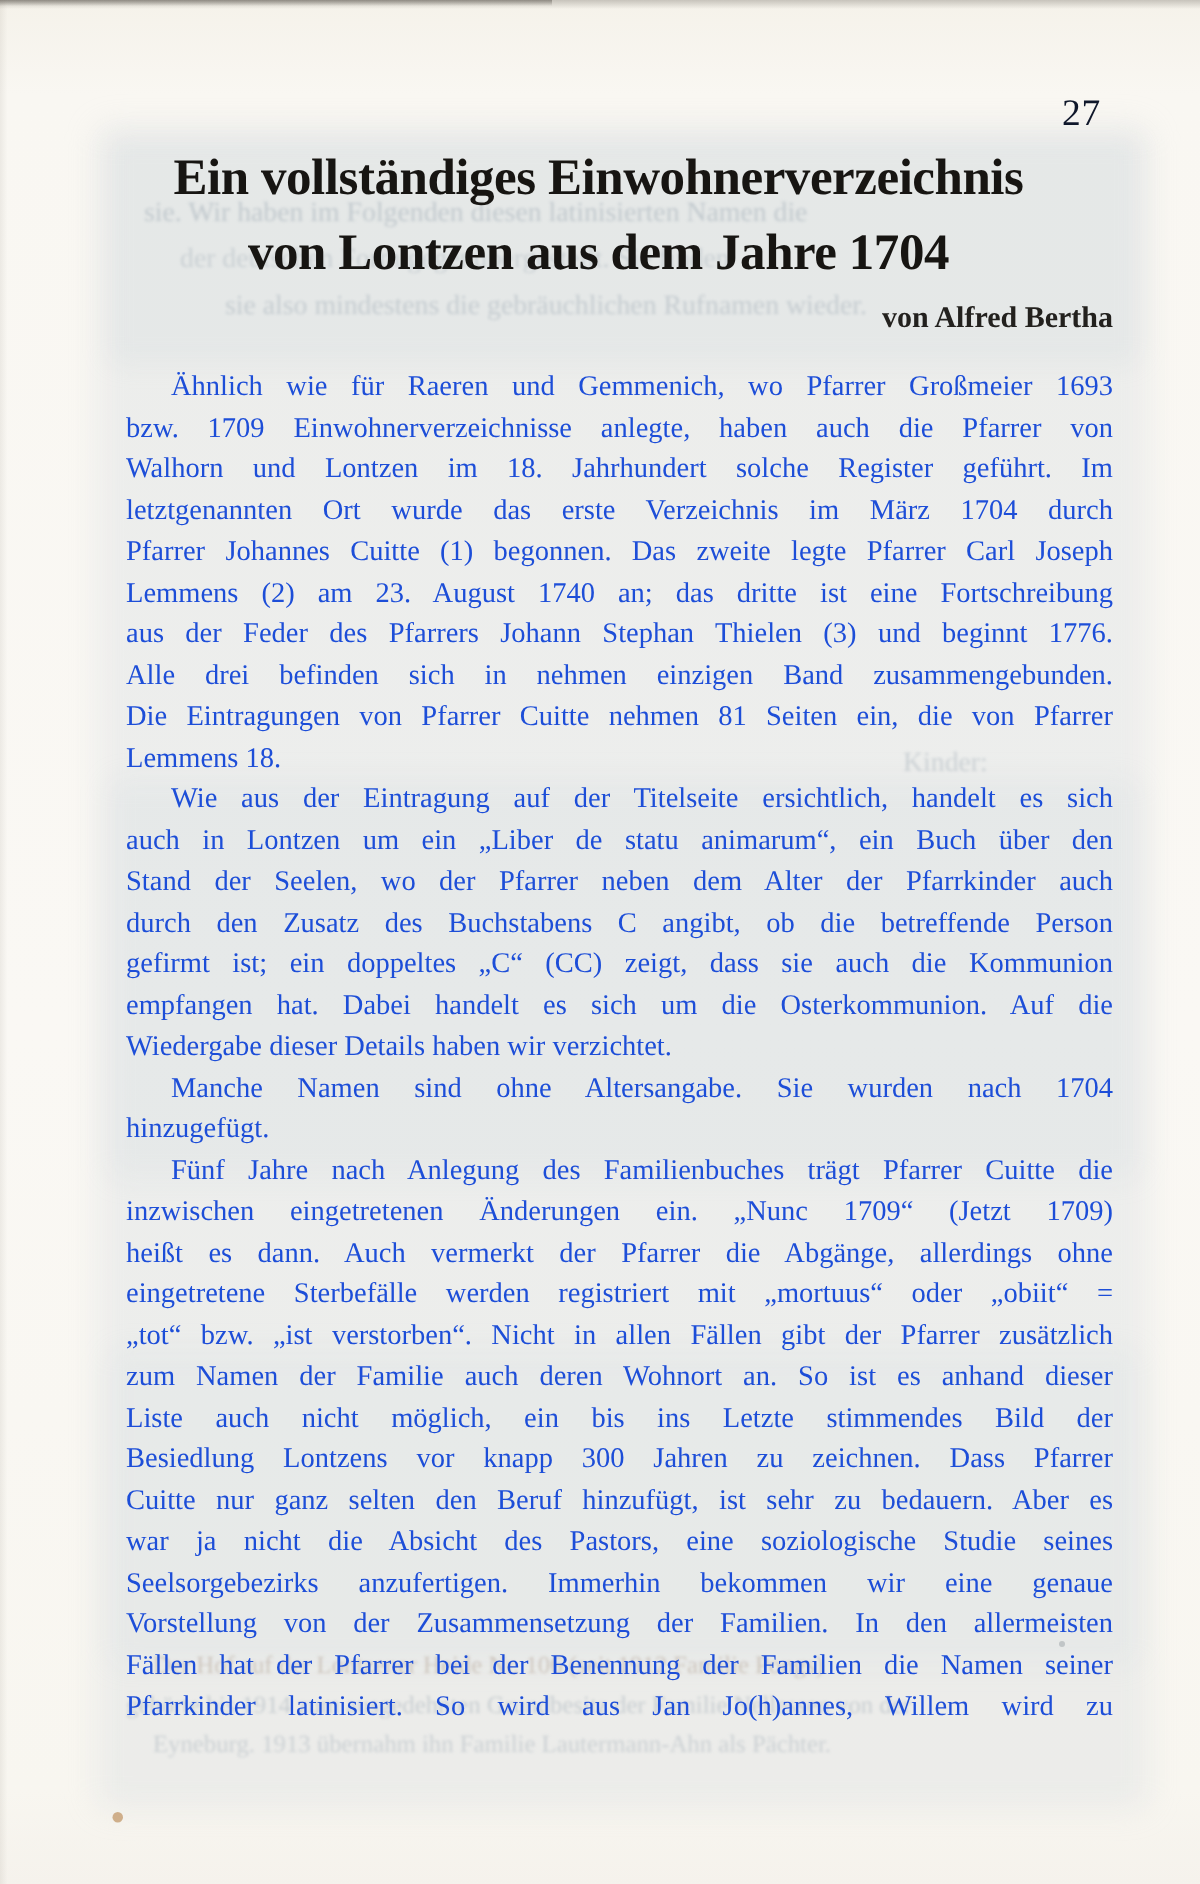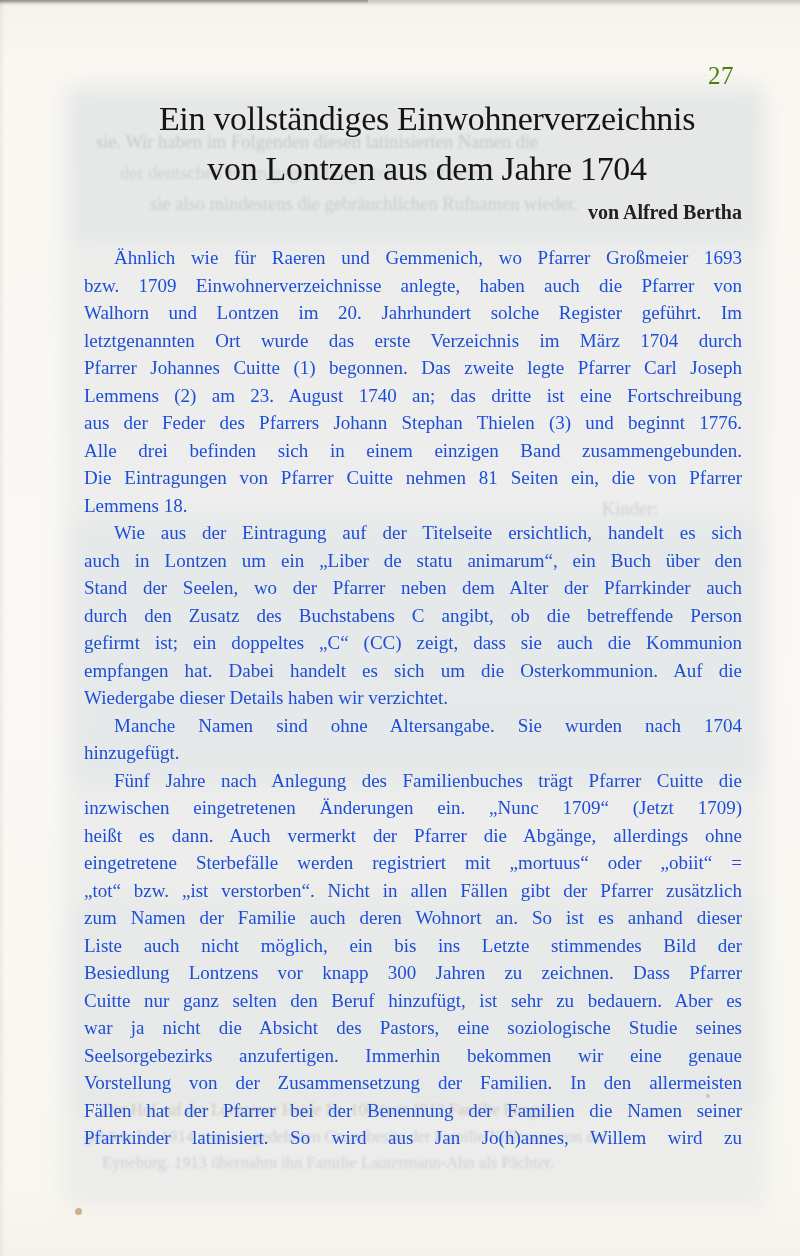--- a/index.html
+++ b/index.html
@@ -45,25 +45,25 @@
   .b2 { top:160px; left:120px; opacity:.38; }
   .b3 { top:191px; left:150px; opacity:.45; }
   .b4 { top:496px; left:602px; width:120px; opacity:.42; }
   .b5 { top:1097px; left:102px; color:#b2a193; opacity:.5; }
   .b6 { top:1124px; left:84px;  opacity:.45; }
   .b7 { top:1150px; left:102px; opacity:.42; }
 
   
   .page-number {
     position:absolute; top:62px; right:66px;
-    font-size:25px; letter-spacing:.5px; color:#4d7c0f;
+    font-size:25px; letter-spacing:.5px; color:#0f172a;
   }
   .title-block {
-    position:absolute; top:94px; left:76px; width:702px;
-    text-align:center; font-weight:normal; color:#171512;
+    position:absolute; top:94px; left:48px; width:702px;
+    text-align:center; font-weight:bold; color:#171512;
     font-size:34px; line-height:50px; letter-spacing:-.3px;
   }
   .byline {
     position:absolute; top:201px; left:84px; width:658px;
     text-align:right; font-size:20px; color:#23211e;font-weight:bold;
   }
 
   
   .body-text {
     position:absolute; top:244px; left:84px; width:658px;
@@ -101,26 +101,26 @@
 <div class="page-number">27</div>
 <div class="title-block">
   <div>Ein vollständiges Einwohnerverzeichnis</div>
   <div>von Lontzen aus dem Jahre 1704</div>
 </div>
 <div class="byline">von Alfred Bertha</div>
 
 <div class="body-text">
     <div class="line indent">Ähnlich wie für Raeren und Gemmenich, wo Pfarrer Großmeier 1693</div>
     <div class="line">bzw. 1709 Einwohnerverzeichnisse anlegte, haben auch die Pfarrer von</div>
-    <div class="line">Walhorn und Lontzen im 20. Jahrhundert solche Register geführt. Im</div>
+    <div class="line">Walhorn und Lontzen im 18. Jahrhundert solche Register geführt. Im</div>
     <div class="line">letztgenannten Ort wurde das erste Verzeichnis im März 1704 durch</div>
     <div class="line">Pfarrer Johannes Cuitte (1) begonnen. Das zweite legte Pfarrer Carl Joseph</div>
     <div class="line">Lemmens (2) am 23. August 1740 an; das dritte ist eine Fortschreibung</div>
     <div class="line">aus der Feder des Pfarrers Johann Stephan Thielen (3) und beginnt 1776.</div>
-    <div class="line">Alle drei befinden sich in einem einzigen Band zusammengebunden.</div>
+    <div class="line">Alle drei befinden sich in nehmen einzigen Band zusammengebunden.</div>
     <div class="line">Die Eintragungen von Pfarrer Cuitte nehmen 81 Seiten ein, die von Pfarrer</div>
     <div class="line end">Lemmens 18.</div>
     <div class="line indent">Wie aus der Eintragung auf der Titelseite ersichtlich, handelt es sich</div>
     <div class="line">auch in Lontzen um ein „Liber de statu animarum“, ein Buch über den</div>
     <div class="line">Stand der Seelen, wo der Pfarrer neben dem Alter der Pfarrkinder auch</div>
     <div class="line">durch den Zusatz des Buchstabens C angibt, ob die betreffende Person</div>
     <div class="line">gefirmt ist; ein doppeltes „C“ (CC) zeigt, dass sie auch die Kommunion</div>
     <div class="line">empfangen hat. Dabei handelt es sich um die Osterkommunion. Auf die</div>
     <div class="line end">Wiedergabe dieser Details haben wir verzichtet.</div>
     <div class="line indent">Manche Namen sind ohne Altersangabe. Sie wurden nach 1704</div>

